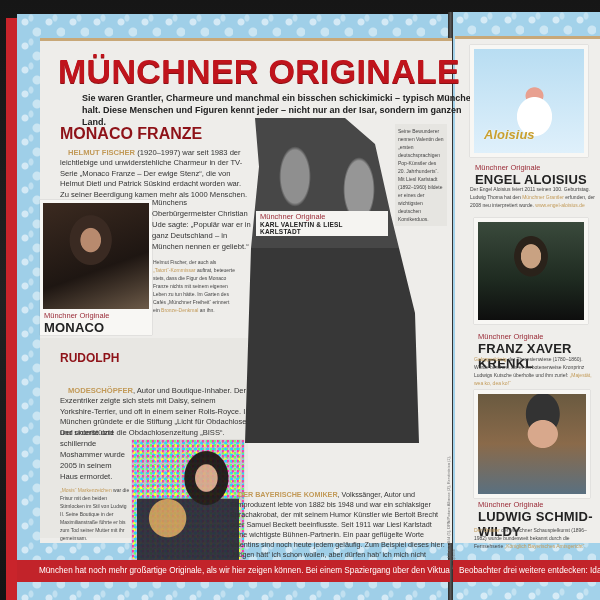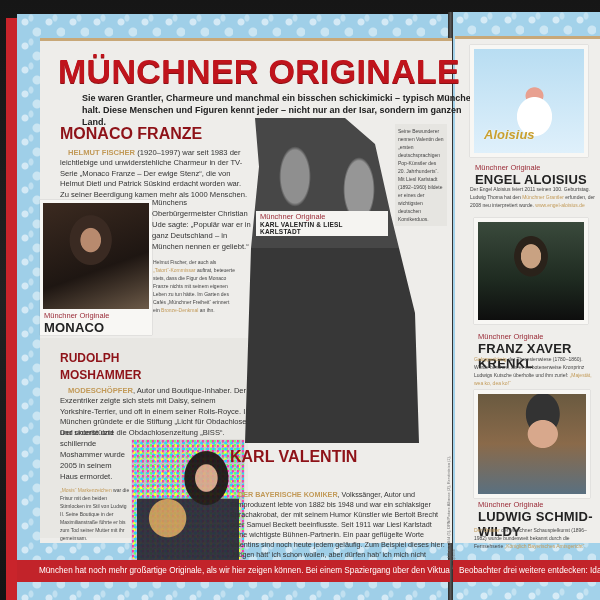--- a/index.html
+++ b/index.html
@@ -157,35 +157,35 @@
 <p class="tiny mf-side"><span>Helmut Fischer, der auch als </span><span class="gold">„Tatort“-Kommissar</span><span> auftrat, beteuerte stets, dass die Figur des Monaco Franze nichts mit seinem eigenen Leben zu tun hätte. Im Garten des Cafés „Münchner Freiheit“ erinnert ein </span><span class="gold">Bronze-Denkmal</span><span> an ihn.</span></p>
 <div class="photo-card card-monaco">
   <div class="photo"></div>
   <div class="cap">
     <div class="cap-small">Münchner Originale</div>
     <div class="cap-name">MONACO FRANZE</div>
   </div>
 </div>
 
 <div class="rm-box"></div>
-<h2 class="h-red rm-title"><span>RUDOLPH</span><br><span>MOSHAMMER</span></h2>
+<h2 class="h-red rm-title"><span>RUDOLPH</span><br></h2>
 <p class="body-text rm-text"><span class="lead">MODESCHÖPFER</span><span>, Autor und Boutique-Inhaber. Der Exzentriker zeigte sich stets mit Daisy, seinem Yorkshire-Terrier, und oft in einem seiner Rolls-Royce. In München gründete er die Stiftung „Licht für Obdachlose“ und unterstützte die Obdachlosenzeitung „BISS“.</span></p>
 <p class="rm-text2">Der skurrile und schillernde Moshammer wurde 2005 in seinem Haus ermordet.</p>
 <p class="tiny rm-side"><span class="gold">„Mosis“ Markenzeichen</span><span> war die Frisur mit den beiden Stirnlocken im Stil von Ludwig II. Seine Boutique in der Maximilianstraße führte er bis zum Tod seiner Mutter mit ihr gemeinsam.</span></p>
 <div class="photo-card card-rm">
   <div class="photo"></div>
 </div>
 
 <div class="kv-photo"></div>
 <div class="kv-caption">
   <div class="cap-small">Münchner Originale</div>
   <div class="cap-name" style="font-size:6.5px">KARL VALENTIN &amp; LIESL KARLSTADT</div>
 </div>
 <p class="tiny kv-side">Seine Bewunderer nennen Valentin den „ersten deutschsprachigen Pop-Künstler des 20. Jahrhunderts“. Mit Liesl Karlstadt (1892–1960) bildete er eines der wichtigsten deutschen Komikerduos.</p>
-<h2 class="h-red kv-title"><span>KARL VALENTIN</span><br></h2>
+<h2 class="h-red kv-title"><br></h2>
 <p class="body-text kv-text"><span class="lead">DER BAYERISCHE KOMIKER</span><span>, Volkssänger, Autor und Filmproduzent lebte von 1882 bis 1948 und war ein schlaksiger Sprachakrobat, der mit seinem Humor Künstler wie Bertolt Brecht oder Samuel Beckett beeinflusste. Seit 1911 war Liesl Karlstadt seine wichtigste Bühnen-Partnerin. Ein paar geflügelte Worte Valentins sind noch heute jedem geläufig. Zum Beispiel dieses hier: „Mögen hätt’ ich schon wollen, aber dürfen hab’ ich mich nicht getraut.“</span></p>
 
 <div class="credit">Fotos: Ullstein Bild (5), DPA/Picture Alliance (2), Kerstinteica (1), iStockphoto</div>
 
 <div class="photo-card card-ea">
   <div class="photo"></div>
   <div style="position:absolute;left:14px;top:82px;color:#c8a030;font-weight:bold;font-style:italic;font-size:13px;text-shadow:0 0 2px #fff">Aloisius</div>
 </div>
 <div class="ea-cap">
   <div class="cap-small">Münchner Originale</div>

